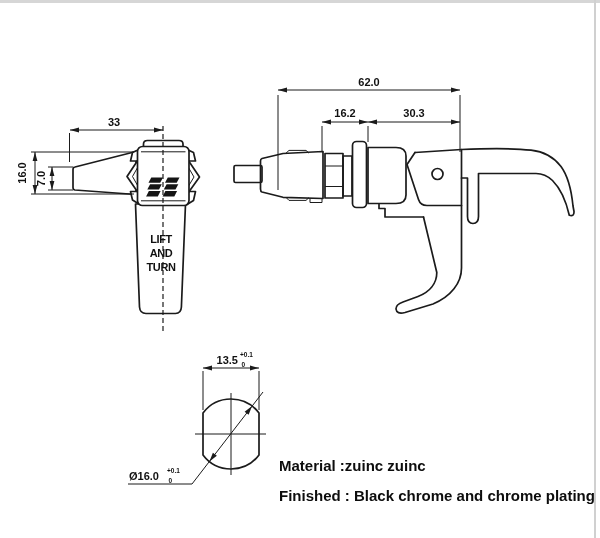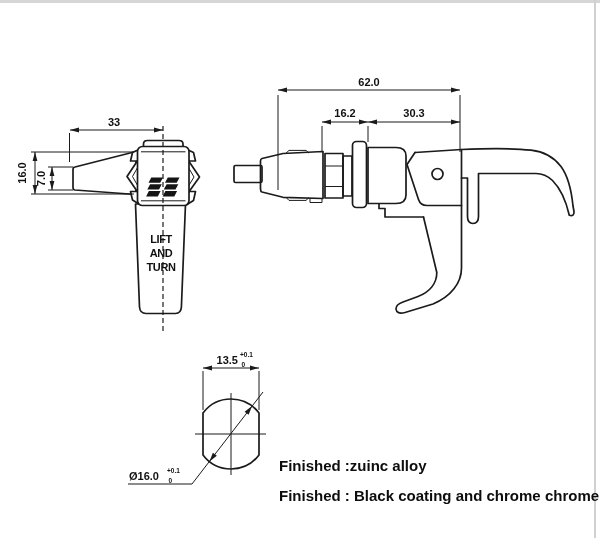--- a/index.html
+++ b/index.html
@@ -171,15 +171,15 @@
       </g>
 
       <g>
         <text class="dimtext" x="129" y="480">Ø16.0</text>
         <text class="toltext" x="167" y="472.5">+0.1</text>
         <text class="toltext" x="168.5" y="482.5">0</text>
       </g>
     </g>
   </svg>
 
-  <div class="note note-material">Finished :zuinc alloy</div>
-  <div class="note note-finish">Finished : Black coating and chrome chrome</div>
+  <div class="note note-material">Material :zuinc zuinc</div>
+  <div class="note note-finish">Finished : Black chrome and chrome plating</div>
 </div>
 
 </body></html>

